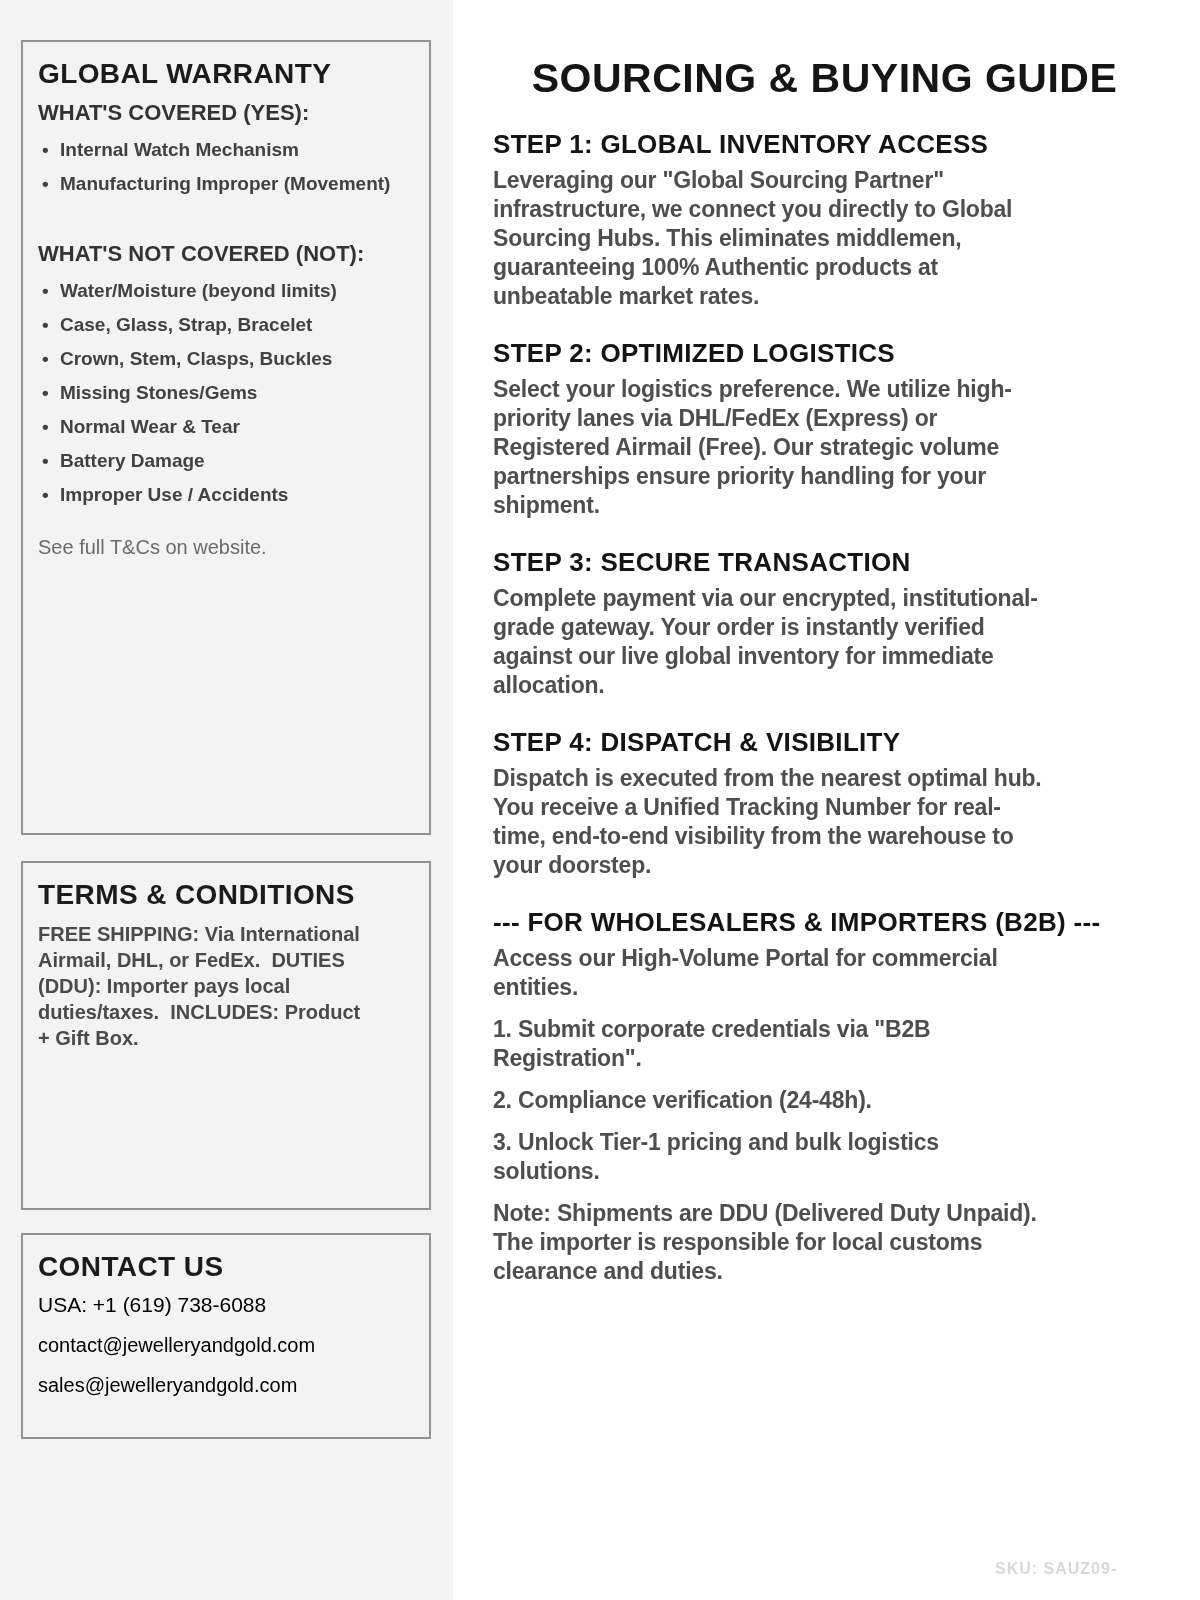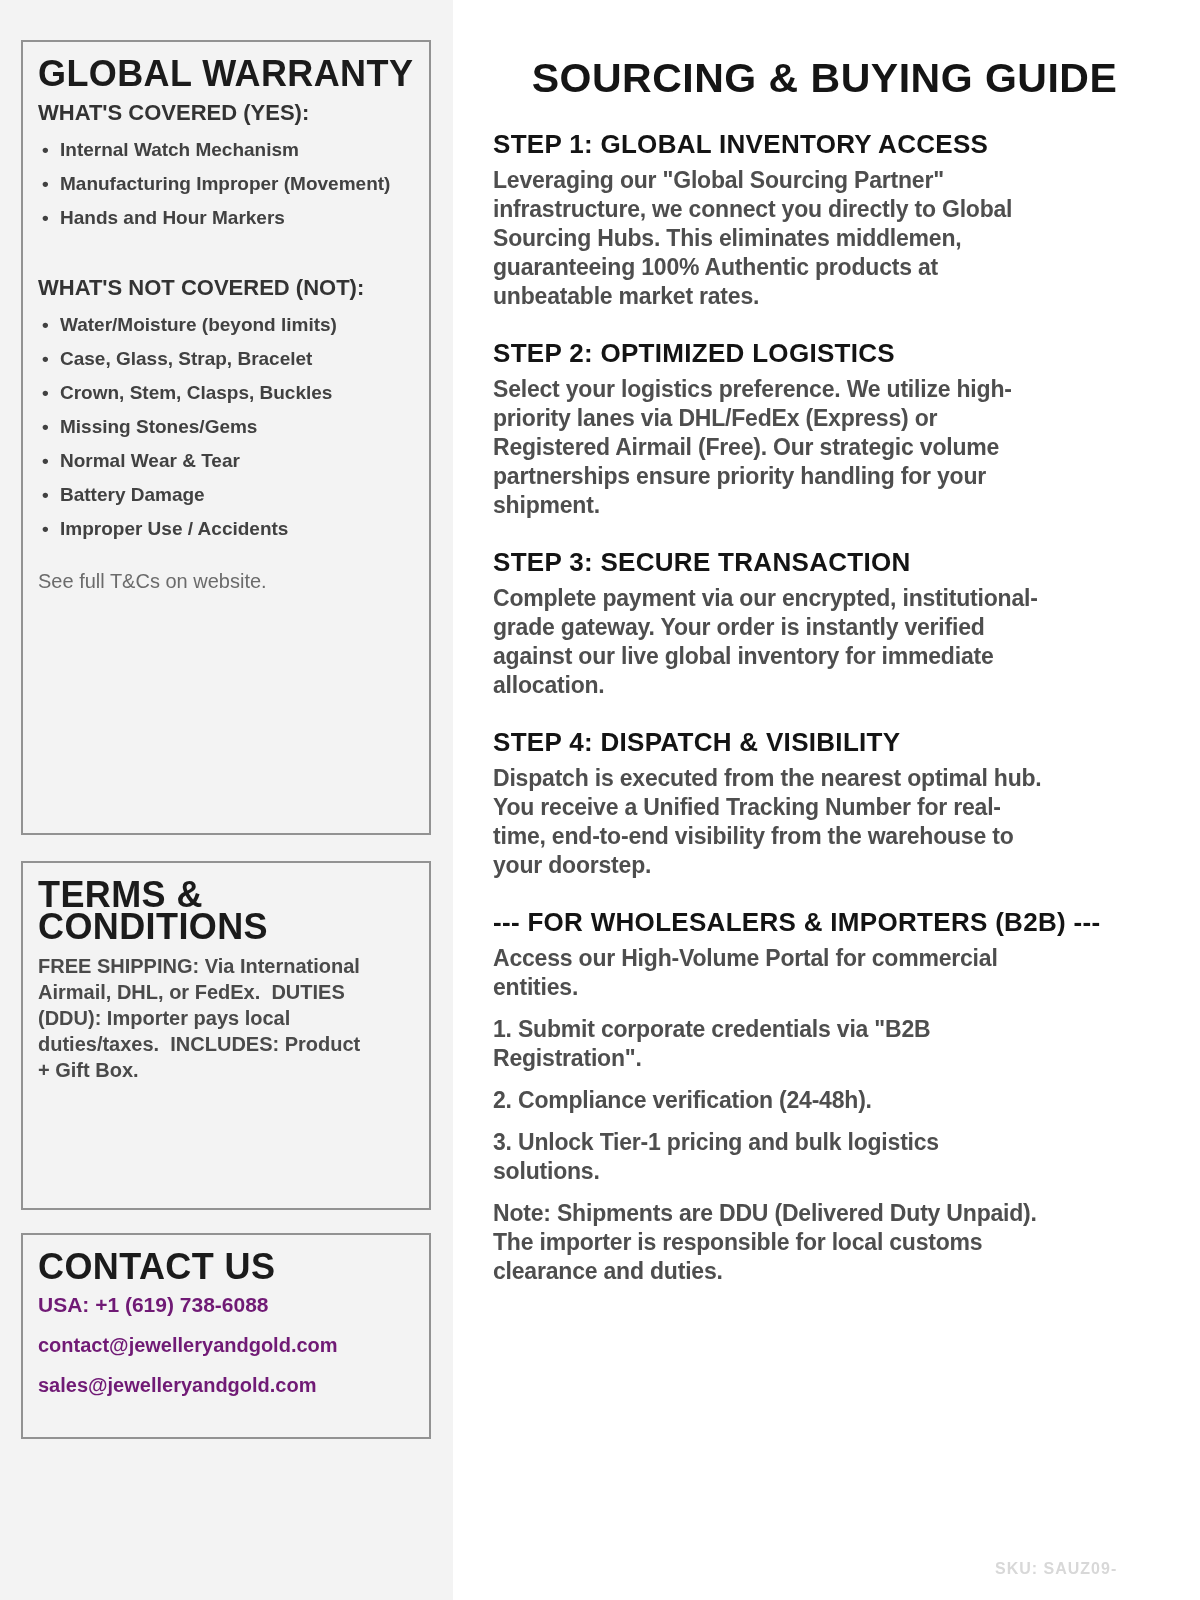--- a/index.html
+++ b/index.html
@@ -14,40 +14,40 @@
     background:#f3f3f3; border-right:1px solid #b3b3b3;
   }
   .panel {
     position:absolute; left:21px; width:410px;
     background:#f3f3f3; border:2px solid #929292; padding:16px 15px;
   }
   .panel-warranty { top:40px;  height:795px; }
   .panel-terms    { top:861px; height:349px; }
   .panel-contact  { top:1233px;height:206px; }
   .panel h1 {
-    font-size:36px; font-weight:700; color:#1b1b1b;
+    font-size:28px; font-weight:700; color:#1b1b1b;
     letter-spacing:.4px; line-height:32px; margin-bottom:10px;
   }
   .subhead {
     font-size:22px; font-weight:700; color:#333333;
     line-height:26px; margin-bottom:12px;
   }
   .subhead.gap-top { margin-top:46px; }
   ul.blist { list-style:none; }
   .blist li {
     position:relative; padding-left:22px; margin-bottom:11px;
     font-size:19px; font-weight:700; color:#414141; line-height:23px;
   }
   .blist li::before { content:"\2022"; position:absolute; left:4px; color:#414141; }
   .footnote { margin-top:30px; font-size:20px; font-weight:400; color:#6b6b6b; }
   .terms-body {
     margin-top:6px; max-width:338px; white-space:pre-wrap;
     font-size:20px; font-weight:700; color:#4a4a4a; line-height:26px;
   }
-  .contact-line { font-size:20px; font-weight:700; color:#701a75; line-height:24px; margin-top:16px; }
+  .contact-line { font-size:20px; font-weight:400; color:#000000; line-height:24px; margin-top:16px; }
   .contact-line.phone { font-size:21px; margin-top:10px; }
   
   .main {
     position:absolute; left:453px; top:0; width:743px; height:1600px;
     background:#ffffff; padding:55px 40px 0 40px;
   }
   .main-title {
     text-align:center; font-size:41px; font-weight:700; color:#151515;
     letter-spacing:.5px; line-height:47px; margin-bottom:7px;
   }
@@ -70,21 +70,20 @@
 <body>
 
 <div class="sidebar">
 
   <div class="panel panel-warranty">
     <h1>GLOBAL WARRANTY</h1>
     <div class="subhead">WHAT'S COVERED (YES):</div>
     <ul class="blist">
       <li>Internal Watch Mechanism</li>
       <li>Manufacturing Improper (Movement)</li>
-      <li>Hands and Hour Markers</li>
     </ul>
     <div class="subhead gap-top">WHAT'S NOT COVERED (NOT):</div>
     <ul class="blist">
       <li>Water/Moisture (beyond limits)</li>
       <li>Case, Glass, Strap, Bracelet</li>
       <li>Crown, Stem, Clasps, Buckles</li>
       <li>Missing Stones/Gems</li>
       <li>Normal Wear &amp; Tear</li>
       <li>Battery Damage</li>
       <li>Improper Use / Accidents</li>

